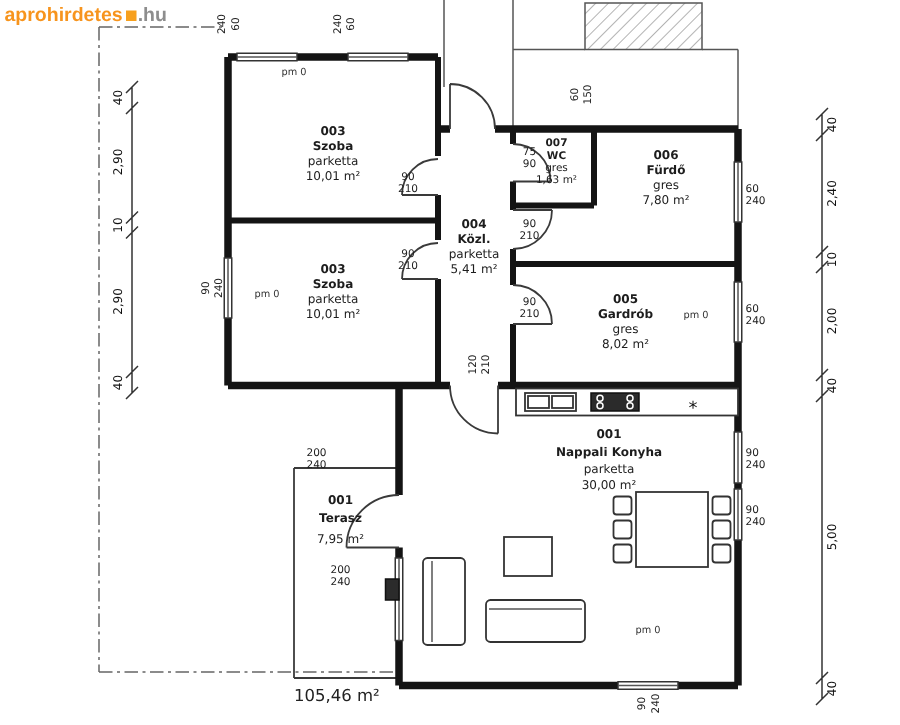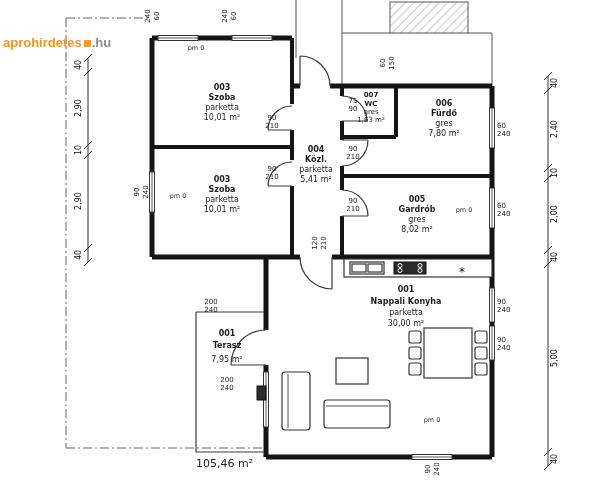--- a/index.html
+++ b/index.html
@@ -1,19 +1,19 @@
 <!DOCTYPE html>
 <html><head>
 <meta charset="utf-8">
 <style>
   html,body{margin:0;padding:0;background:#fff;}
   .stage{position:relative;width:600px;height:483px;background:#fff;overflow:hidden;
          font-family:"DejaVu Sans",sans-serif;}
   .watermark{position:absolute;top:2px;left:3px;z-index:5;
-             font:bold 13px "Liberation Sans",sans-serif;letter-spacing:0;margin-top:33px;}
+             font:bold 13px "Liberation Sans",sans-serif;letter-spacing:0;}
   .wm-brand{color:#f7941d;}
   .wm-sq{display:inline-block;width:7px;height:7px;background:#f7a01d;margin:0 1px 0 2px;}
   .wm-tld{color:#8d8d8d;}
   svg{position:absolute;top:0;left:0;}
   
   .w5{stroke:#141414;stroke-width:5;fill:none;}
   .w4{stroke:#141414;stroke-width:4;fill:none;}
   .thin{stroke:#3a3a3a;stroke-width:1.2;fill:none;}
   .thin2{stroke:#555;stroke-width:1;fill:none;}
   .dash{stroke:#666;stroke-width:1;fill:none;stroke-dasharray:9 3 2 3;}

